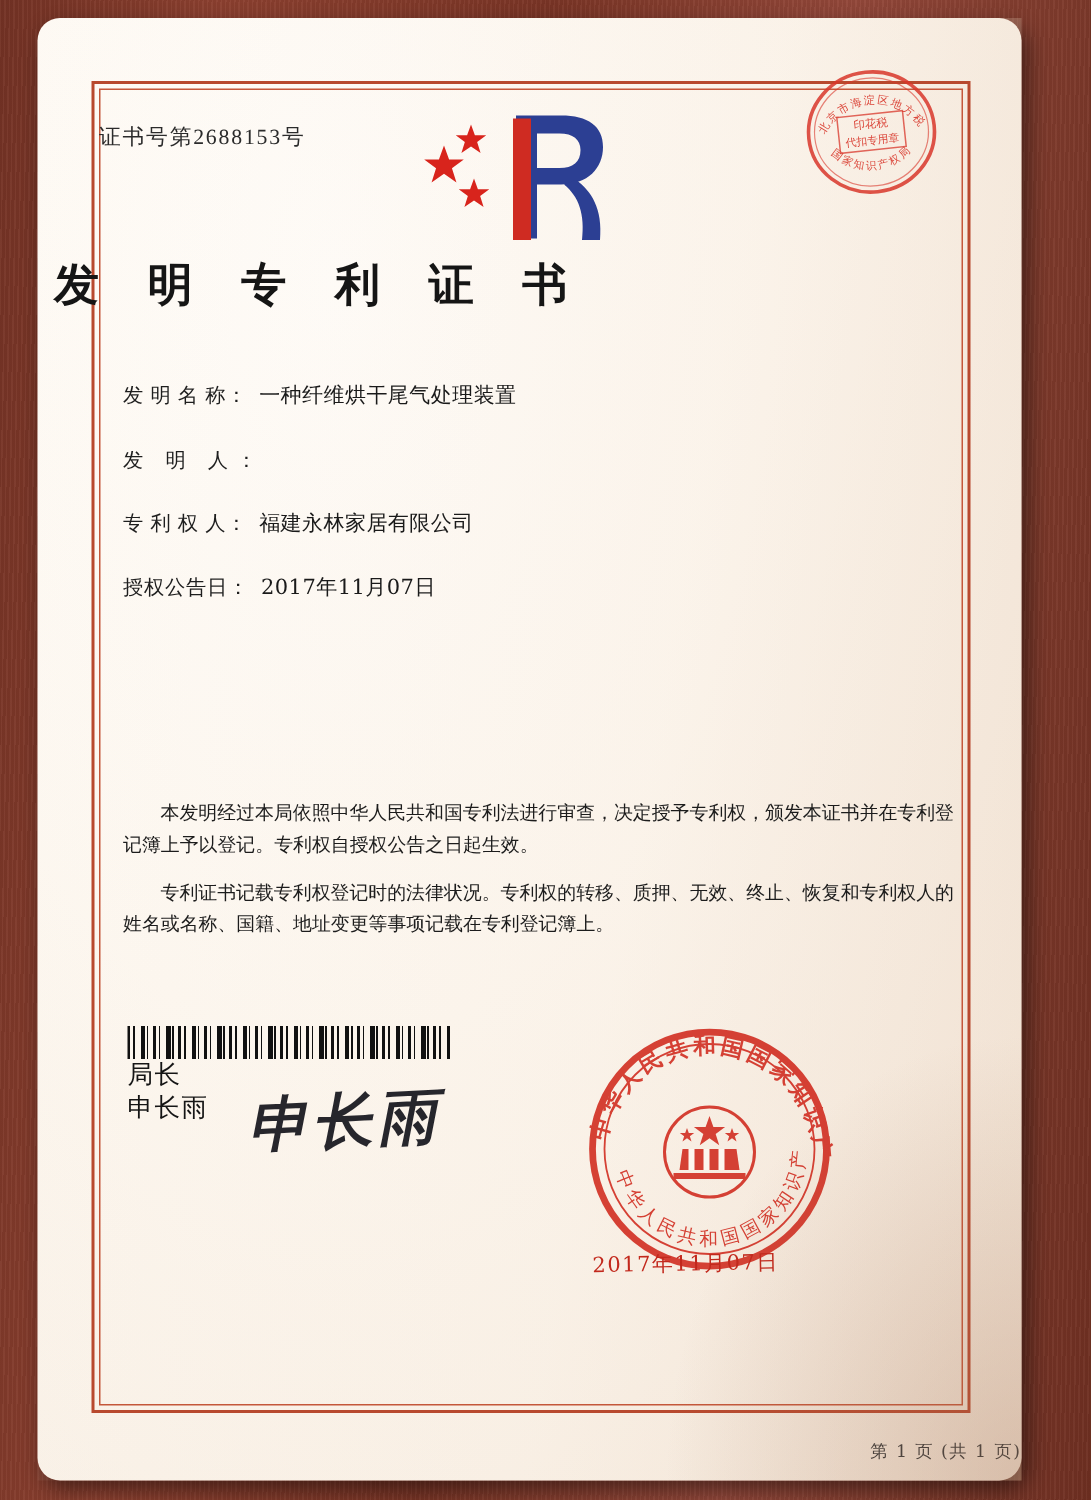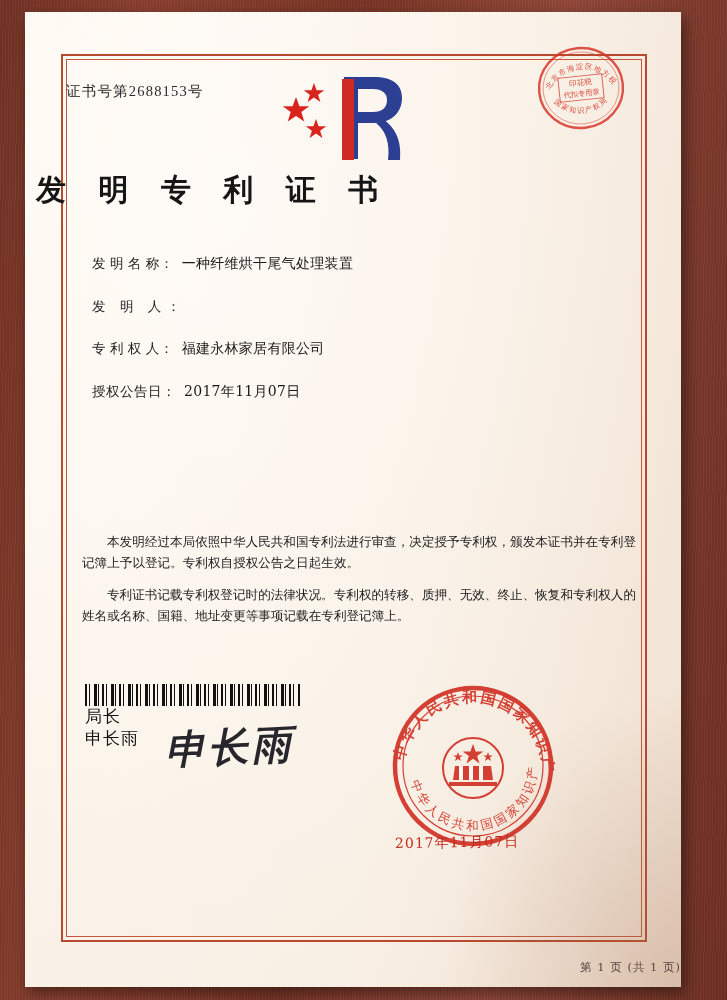--- a/index.html
+++ b/index.html
@@ -33,20 +33,21 @@
   
   #paper {
     position: absolute;
     left: 25px;
     top: 12px;
     width: 656px;
     height: 975px;
     background:
       radial-gradient(ellipse at 30% 18%, #fffdfa 0%, #fdf8f1 45%, #f7eee3 100%);
     box-shadow: 4px 6px 14px rgba(0,0,0,0.45);
+    border-radius: 15px;
   }
   #paper .paper-tint {
     position: absolute;
     inset: 0;
     background:
       linear-gradient(100deg, rgba(255,245,235,0.0) 0%, rgba(240,220,200,0.18) 60%, rgba(225,195,170,0.33) 100%);
     pointer-events: none;
   }
 
   
@@ -112,23 +113,22 @@
   .field-row {
     display: flex;
     align-items: baseline;
     margin-bottom: 24.5px;
     font-size: 13.5px;
     color: #1e1e1e;
   }
   .field-label {
     white-space: nowrap;
     letter-spacing: 0.5px;
-    font-family: Liberation Serif, serif;
+    font-family: Liberation Sans, sans-serif;
     font-size: 13.5px;
-    margin-left: 10px;
   }
   .field-label.wide { letter-spacing: 5.5px; }
   .field-value {
     margin-left: 8px;
     font-size: 14px;
     letter-spacing: 0.3px;
     color: #1a1a1a;
     font-family: "DejaVu Serif", serif;
   }
 

